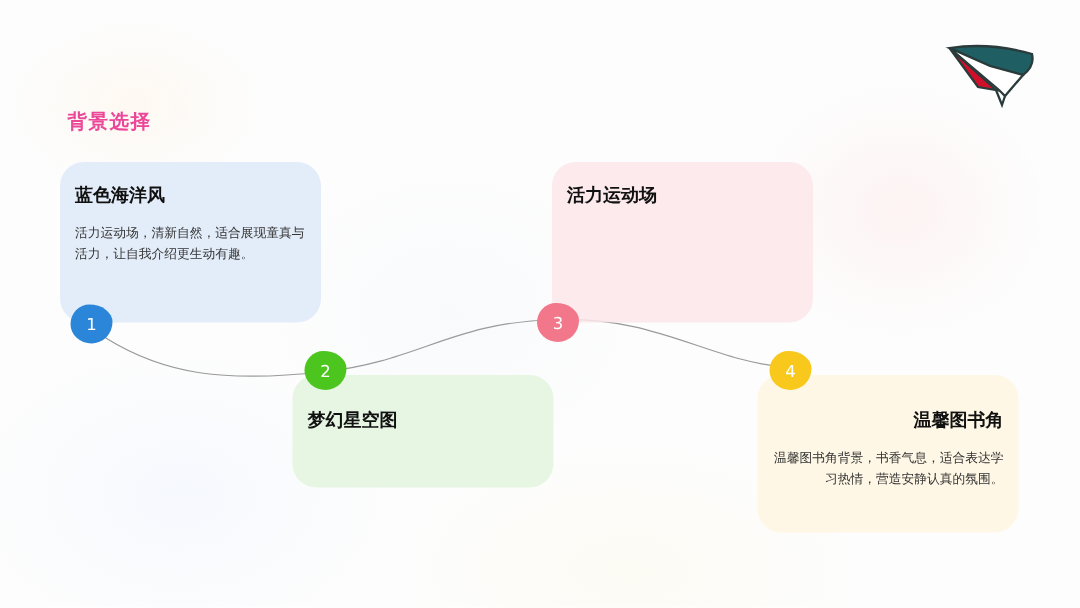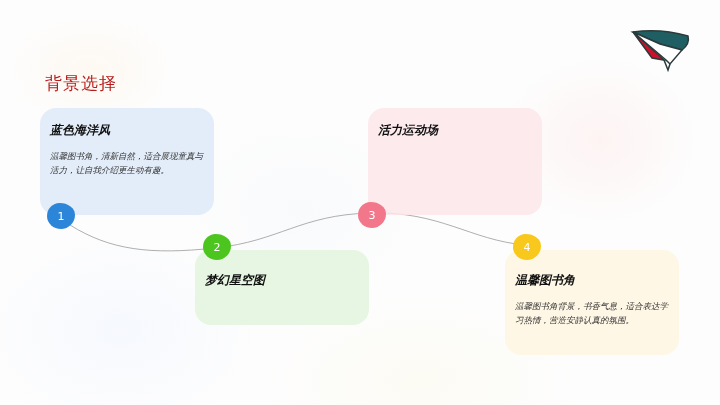--- a/index.html
+++ b/index.html
@@ -14,33 +14,32 @@
       radial-gradient(ellipse 120px 80px at 90px 70px, rgba(255,240,220,0.35), transparent 70%),
       radial-gradient(ellipse 140px 120px at 600px 140px, rgba(255,225,225,0.35), transparent 70%),
       radial-gradient(ellipse 200px 140px at 120px 330px, rgba(240,245,255,0.55), transparent 70%),
       radial-gradient(ellipse 220px 120px at 420px 380px, rgba(252,250,240,0.7), transparent 70%),
       radial-gradient(ellipse 180px 140px at 300px 210px, rgba(246,248,252,0.6), transparent 70%),
       #fdfdfd;
   }
   .logo { position: absolute; left: 630px; top: 24px; width: 62px; height: 50px; }
   .title {
     position: absolute; left: 45px; top: 72px;
-    font-size: 17px; font-weight: normal; color: #b91c1c; letter-spacing: 1px;
+    font-size: 13px; font-weight: bold; color: #ec4899; letter-spacing: 1px;
   }
   .card {
     position: absolute; border-radius: 16px; box-sizing: border-box;
     padding: 14px 10px 10px 10px;
-    font-style: italic;
   }
   .card .ct { font-size: 12px; font-weight: bold; color: #111; margin-bottom: 10px; }
   .card .cd { font-size: 8.5px; line-height: 14px; color: #333; }
   .c1 { left: 40px; top: 108px; width: 174px; height: 107px; background: rgba(222,234,248,0.85); }
   .c2 { left: 195px; top: 250px; width: 174px; height: 75px; background: rgba(226,244,222,0.85); padding-top: 22px; }
   .c3 { left: 368px; top: 108px; width: 174px; height: 107px; background: rgba(252,230,234,0.85); }
-  .c4 { left: 505px; top: 250px; width: 174px; height: 105px; background: rgba(254,246,226,0.9); padding-top: 22px; }
+  .c4 { left: 505px; top: 250px; width: 174px; height: 105px; background: rgba(254,246,226,0.9); padding-top: 22px; text-align: right; }
   .badge {
     position: absolute; width: 28px; height: 26px;
     border-radius: 45% 55% 50% 50% / 50% 45% 55% 50%;
     color: #fff; font-size: 11px; display: flex; align-items: center; justify-content: center;
   }
   .curve { position: absolute; left: 0; top: 0; width: 720px; height: 405px; pointer-events: none; }
 </style>
 </head>
 <body>
 
@@ -54,21 +53,21 @@
 </svg>
 
 <div class="title">背景选择</div>
 
 <svg class="curve" viewBox="0 0 720 405">
   <path d="M70 225 C110 250, 150 255, 215 248 S300 215, 370 213 S470 240, 525 245" fill="none" stroke="#9a9a9a" stroke-width="0.8"></path>
 </svg>
 
 <div class="card c1">
   <div class="ct">蓝色海洋风</div>
-  <div class="cd">温馨图书角，清新自然，适合展现童真与活力，让自我介绍更生动有趣。</div>
+  <div class="cd">活力运动场，清新自然，适合展现童真与活力，让自我介绍更生动有趣。</div>
 </div>
 <div class="badge" style="left:47px;top:203px;background:#2b86d9;">1</div>
 
 <div class="card c2">
   <div class="ct">梦幻星空图</div>
 </div>
 <div class="badge" style="left:203px;top:234px;background:#4cc51f;">2</div>
 
 <div class="card c3">
   <div class="ct">活力运动场</div>

